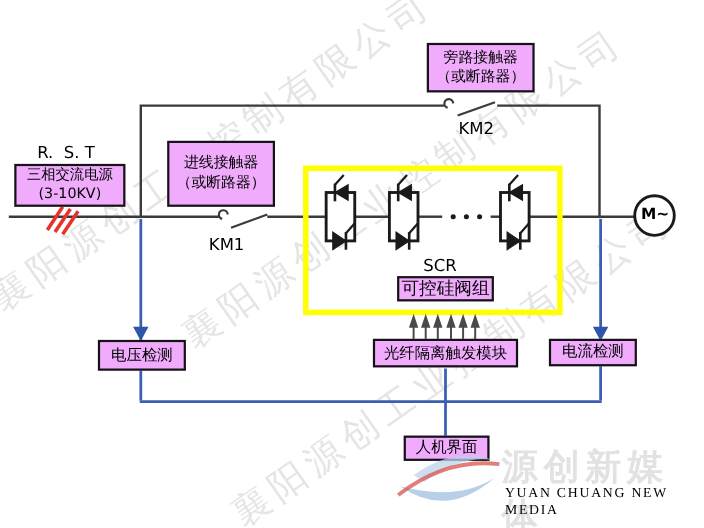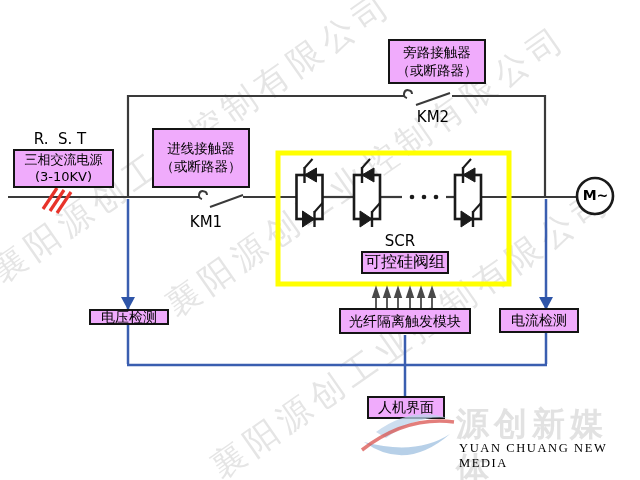--- a/index.html
+++ b/index.html
@@ -146,21 +146,21 @@
   </div>
   <div class="freelbl" style="left:411px;top:109px;width:44px;">KM2</div>
 
   <div class="freelbl" style="left:374px;top:233px;width:52px;">SCR</div>
   <div class="lblbox" style="left:361px;top:251px;width:88px;height:23px;font-size:16px;">
     <span>可控硅阀组</span>
   </div>
 
   <div class="freelbl" style="left:577px;top:188px;width:37px;font-size:14px;font-weight:bold;">M~</div>
 
-  <div class="lblbox" style="left:89px;top:309px;width:80px;height:16px;font-size:14px;">
+  <div class="lblbox" style="left:89px;top:309px;width:80px;height:28px;font-size:14px;">
     <span>电压检测</span>
   </div>
   <div class="lblbox" style="left:499px;top:308px;width:80px;height:25px;font-size:14px;">
     <span>电流检测</span>
   </div>
 
   <div class="lblbox" style="left:339px;top:308px;width:132px;height:26px;font-size:14px;">
     <span>光纤隔离触发模块</span>
   </div>
   <div class="lblbox" style="left:367px;top:396px;width:78px;height:23px;font-size:14px;">

